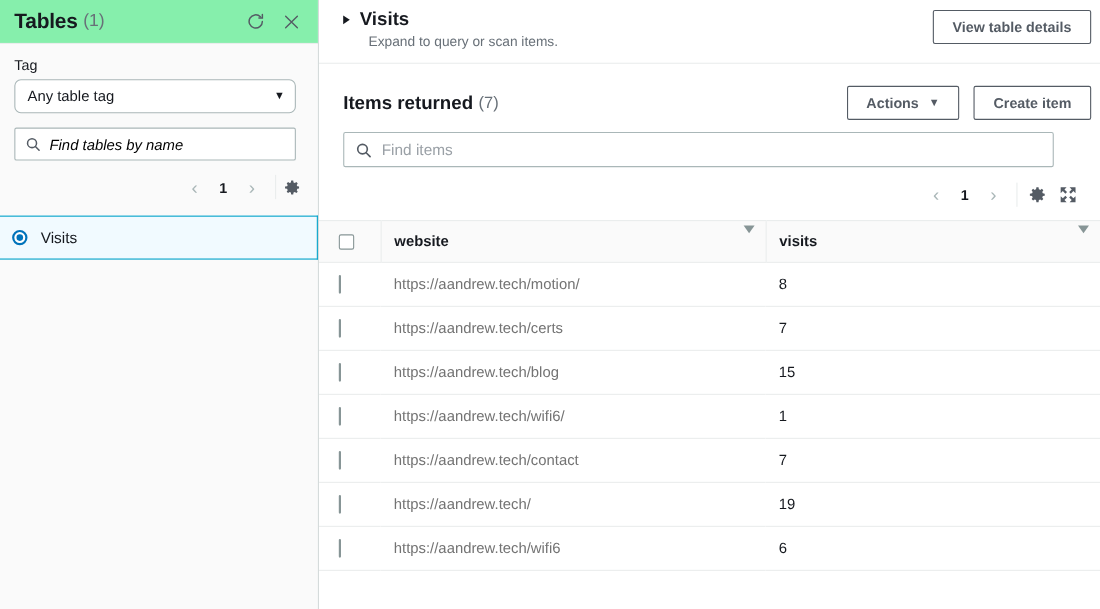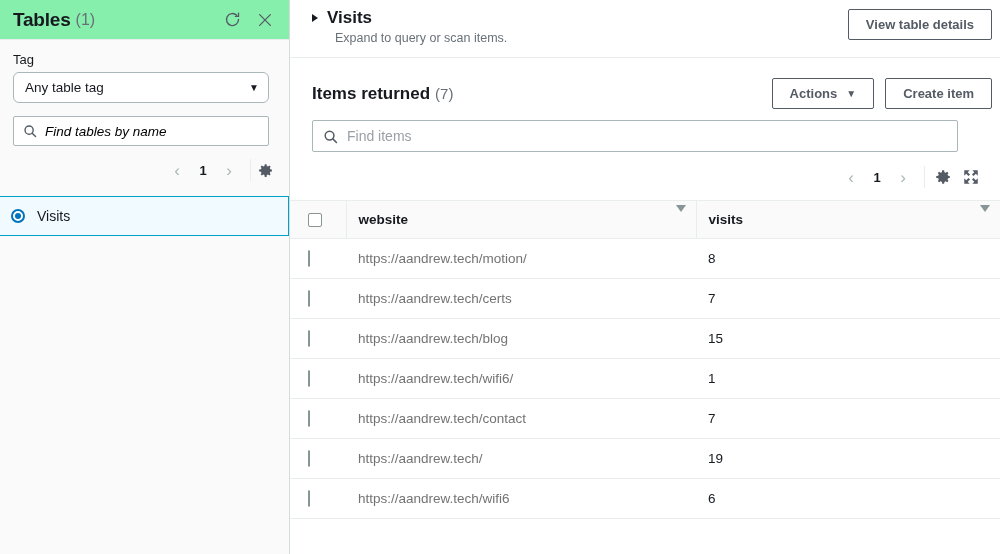--- a/index.html
+++ b/index.html
@@ -123,31 +123,31 @@
   }
   .th-title { font-size: 17px; font-weight: bold; color: #16191f; }
   .th-sub { font-size: 12.5px; color: #687078; margin-top: 3px; margin-left: 23px; }
   .btn {
     border: 1px solid #545b64; border-radius: 2px;
     background: #ffffff; color: #545b64;
     font-family: "Liberation Sans", sans-serif;
     font-size: 13px; font-weight: bold;
     height: 31px; padding: 5px 17px;
     display: inline-flex; align-items: center; justify-content: center;
-    cursor: pointer; white-space: nowrap;
+    cursor: pointer; white-space: nowrap; margin-left: 13px;
   }
   .th-right { margin-left: auto; padding-top: 1px; padding-right: 0px; }
 
   .items-bar {
     padding: 20px 8px 0 22px;
     display: flex; align-items: center;
   }
   .items-title { font-size: 17px; font-weight: bold; color: #16191f; }
   .items-count { font-size: 15px; font-weight: normal; color: #687078; margin-left: 5px; }
-  .items-actions { margin-left: auto; display: flex; gap: 11px; }
+  .items-actions { margin-left: auto; display: flex; }
 
   .find-row { padding: 11px 42px 0 22px; }
   .find-box {
     height: 32px; width: 100%;
     border: 1px solid #aab7b8; border-radius: 2px;
     background: #ffffff;
     display: flex; align-items: center;
     padding: 0 10px; cursor: text;
   }
   .find-box .ph { font-size: 14px; color: #9aa0a6; margin-left: 9px; }

